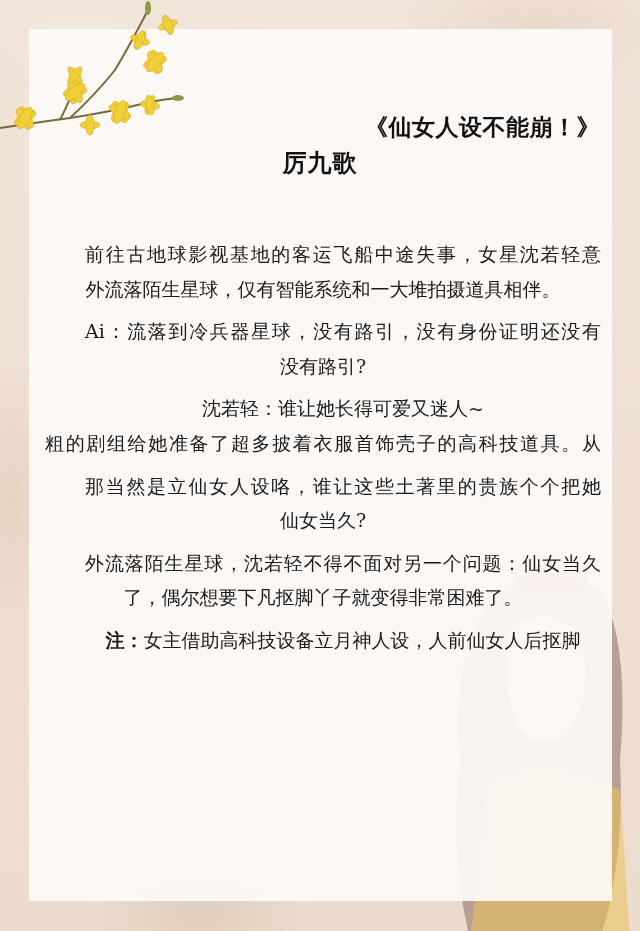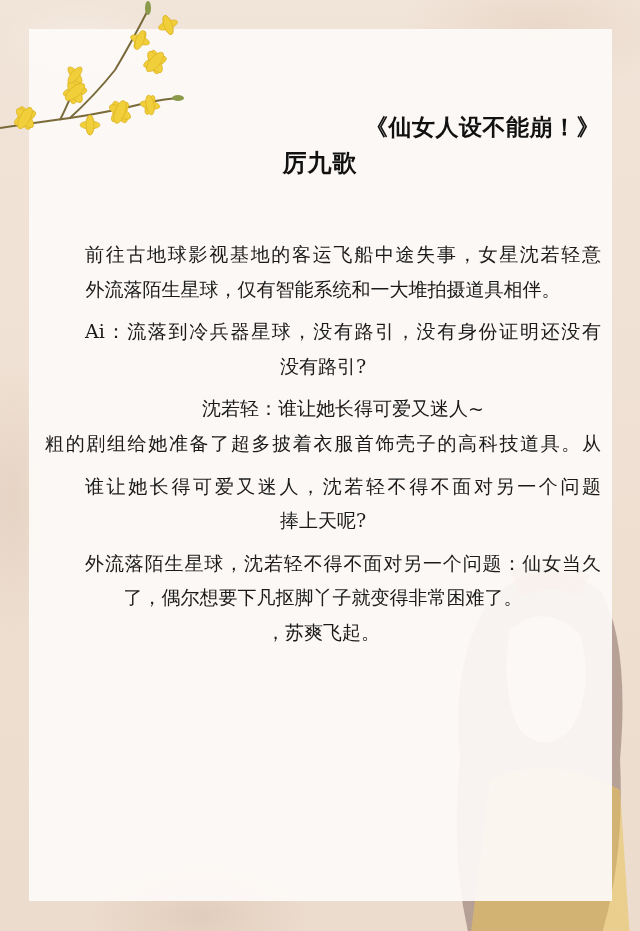--- a/index.html
+++ b/index.html
@@ -130,20 +130,20 @@
   <div class="line indent justify">前往古地球影视基地的客运飞船中途失事，女星沈若轻意</div>
   <div class="line">外流落陌生星球，仅有智能系统和一大堆拍摄道具相伴。</div>
 
   <div class="line indent justify">Ai：流落到冷兵器星球，没有路引，没有身份证明还没有</div>
   <div class="line">没有路引?</div>
 
   <div class="line indent">沈若轻：谁让她长得可爱又迷人~</div>
 
   <div class="line justify">粗的剧组给她准备了超多披着衣服首饰壳子的高科技道具。从</div>
 
-  <div class="line indent justify">谁让她长得可爱又迷人，沈若轻不得不面对另一个问题</div>
-  <div class="line">捧上天呢?</div>
+  <div class="line indent justify">那当然是立仙女人设咯，谁让这些土著里的贵族个个把她</div>
+  <div class="line">仙女当久?</div>
 
   <div class="line indent justify">外流落陌生星球，沈若轻不得不面对另一个问题：仙女当久</div>
   <div class="line">了，偶尔想要下凡抠脚丫子就变得非常困难了。</div>
 
-  <div class="line">，苏爽飞起。</div>
+  <div class="line indent"><span class="bold">注：</span><span>女主借助高科技设备立月神人设，人前仙女人后抠脚</span></div>
 </div>
 
 </body></html>

